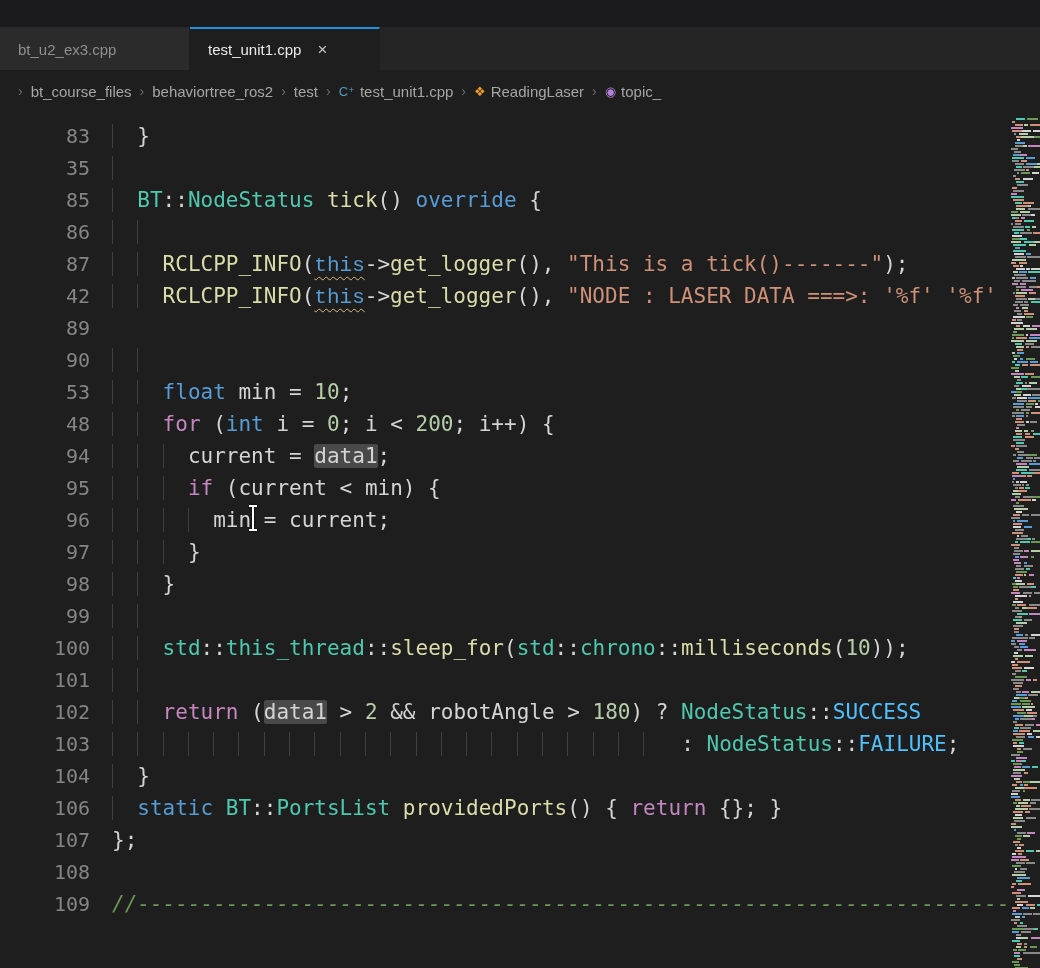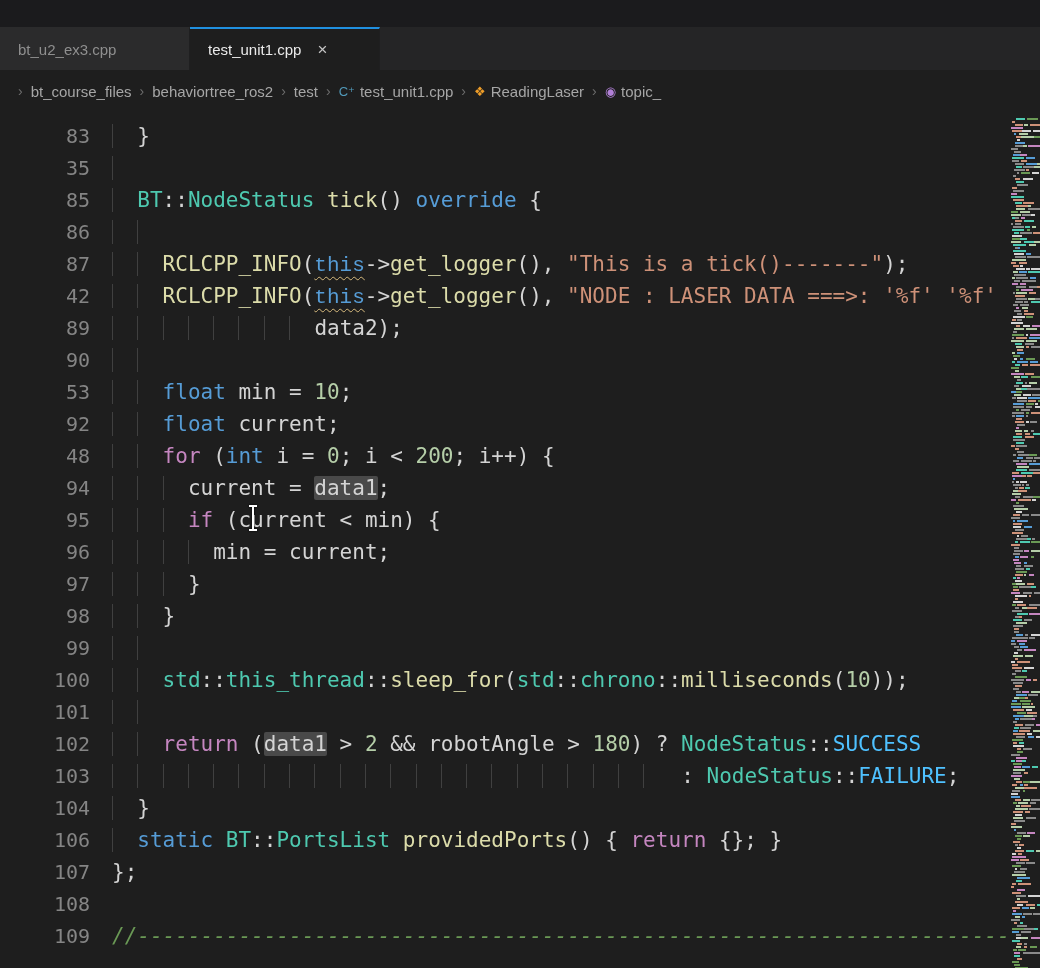--- a/index.html
+++ b/index.html
@@ -107,24 +107,23 @@
   </div>
 
 <div class="editor">
   <div class="code-lines">
       <div class="line"><span class="ln">83</span><span class="code"><span class="ind">  </span><span class="t-fg">}</span></span></div>
       <div class="line"><span class="ln">35</span><span class="code"><span class="ind">  </span></span></div>
       <div class="line"><span class="ln">85</span><span class="code"><span class="ind">  </span><span class="t-type">BT</span><span class="t-fg">::</span><span class="t-type">NodeStatus</span><span class="t-fg"> </span><span class="t-fn">tick</span><span class="t-fg">() </span><span class="t-kw">override</span><span class="t-fg"> {</span></span></div>
       <div class="line"><span class="ln">86</span><span class="code"><span class="ind">  </span><span class="ind">  </span></span></div>
       <div class="line"><span class="ln">87</span><span class="code"><span class="ind">  </span><span class="ind">  </span><span class="t-fn">RCLCPP_INFO</span><span class="t-fg">(</span><span class="t-kw f-sq">this</span><span class="t-fg">-&gt;</span><span class="t-fn">get_logger</span><span class="t-fg">(), </span><span class="t-str">"This is a tick()-------"</span><span class="t-fg">);</span></span></div>
       <div class="line"><span class="ln">42</span><span class="code"><span class="ind">  </span><span class="ind">  </span><span class="t-fn">RCLCPP_INFO</span><span class="t-fg">(</span><span class="t-kw f-sq">this</span><span class="t-fg">-&gt;</span><span class="t-fn">get_logger</span><span class="t-fg">(), </span><span class="t-str">"NODE : LASER DATA ===&gt;: '%f' '%f'</span></span></div>
-      <div class="line"><span class="ln">89</span><span class="code"><span class="ind">  </span><span class="ind">  </span><span class="ind">  </span><span class="ind">  </span><span class="ind">  </span><span class="ind">  </span><span class="ind">  </span><span class="ind">  </span><span class="t-fg">data2</span><span class="t-fg">);</span></span></div>
+      <div class="line"><span class="ln">89</span></div>
       <div class="line"><span class="ln">90</span><span class="code"><span class="ind">  </span><span class="ind">  </span></span></div>
       <div class="line"><span class="ln">53</span><span class="code"><span class="ind">  </span><span class="ind">  </span><span class="t-kw">float</span><span class="t-fg"> min = </span><span class="t-num">10</span><span class="t-fg">;</span></span></div>
-      <div class="line"><span class="ln">92</span><span class="code"><span class="ind">  </span><span class="ind">  </span><span class="t-kw">float</span><span class="t-fg"> current;</span></span></div>
       <div class="line"><span class="ln">48</span><span class="code"><span class="ind">  </span><span class="ind">  </span><span class="t-ctl">for</span><span class="t-fg"> (</span><span class="t-kw">int</span><span class="t-fg"> i = </span><span class="t-num">0</span><span class="t-fg">; i &lt; </span><span class="t-num">200</span><span class="t-fg">; i++) {</span></span></div>
       <div class="line"><span class="ln">94</span><span class="code"><span class="ind">  </span><span class="ind">  </span><span class="ind">  </span><span class="t-fg">current = </span><span class="t-fg f-hl">data1</span><span class="t-fg">;</span></span></div>
       <div class="line"><span class="ln">95</span><span class="code"><span class="ind">  </span><span class="ind">  </span><span class="ind">  </span><span class="t-ctl">if</span><span class="t-fg"> (current &lt; min) {</span></span></div>
       <div class="line"><span class="ln">96</span><span class="code"><span class="ind">  </span><span class="ind">  </span><span class="ind">  </span><span class="ind">  </span><span class="t-fg">min = current;</span></span></div>
       <div class="line"><span class="ln">97</span><span class="code"><span class="ind">  </span><span class="ind">  </span><span class="ind">  </span><span class="t-fg">}</span></span></div>
       <div class="line"><span class="ln">98</span><span class="code"><span class="ind">  </span><span class="ind">  </span><span class="t-fg">}</span></span></div>
       <div class="line"><span class="ln">99</span><span class="code"><span class="ind">  </span><span class="ind">  </span></span></div>
       <div class="line"><span class="ln">100</span><span class="code"><span class="ind">  </span><span class="ind">  </span><span class="t-type">std</span><span class="t-fg">::</span><span class="t-type">this_thread</span><span class="t-fg">::</span><span class="t-fn">sleep_for</span><span class="t-fg">(</span><span class="t-type">std</span><span class="t-fg">::</span><span class="t-type">chrono</span><span class="t-fg">::</span><span class="t-fn">milliseconds</span><span class="t-fg">(</span><span class="t-num">10</span><span class="t-fg">));</span></span></div>
       <div class="line"><span class="ln">101</span><span class="code"><span class="ind">  </span><span class="ind">  </span></span></div>
       <div class="line"><span class="ln">102</span><span class="code"><span class="ind">  </span><span class="ind">  </span><span class="t-ctl">return</span><span class="t-fg"> (</span><span class="t-fg f-hl">data1</span><span class="t-fg"> &gt; </span><span class="t-num">2</span><span class="t-fg"> &amp;&amp; robotAngle &gt; </span><span class="t-num">180</span><span class="t-fg">) ? </span><span class="t-type">NodeStatus</span><span class="t-fg">::</span><span class="t-enum">SUCCESS</span></span></div>

